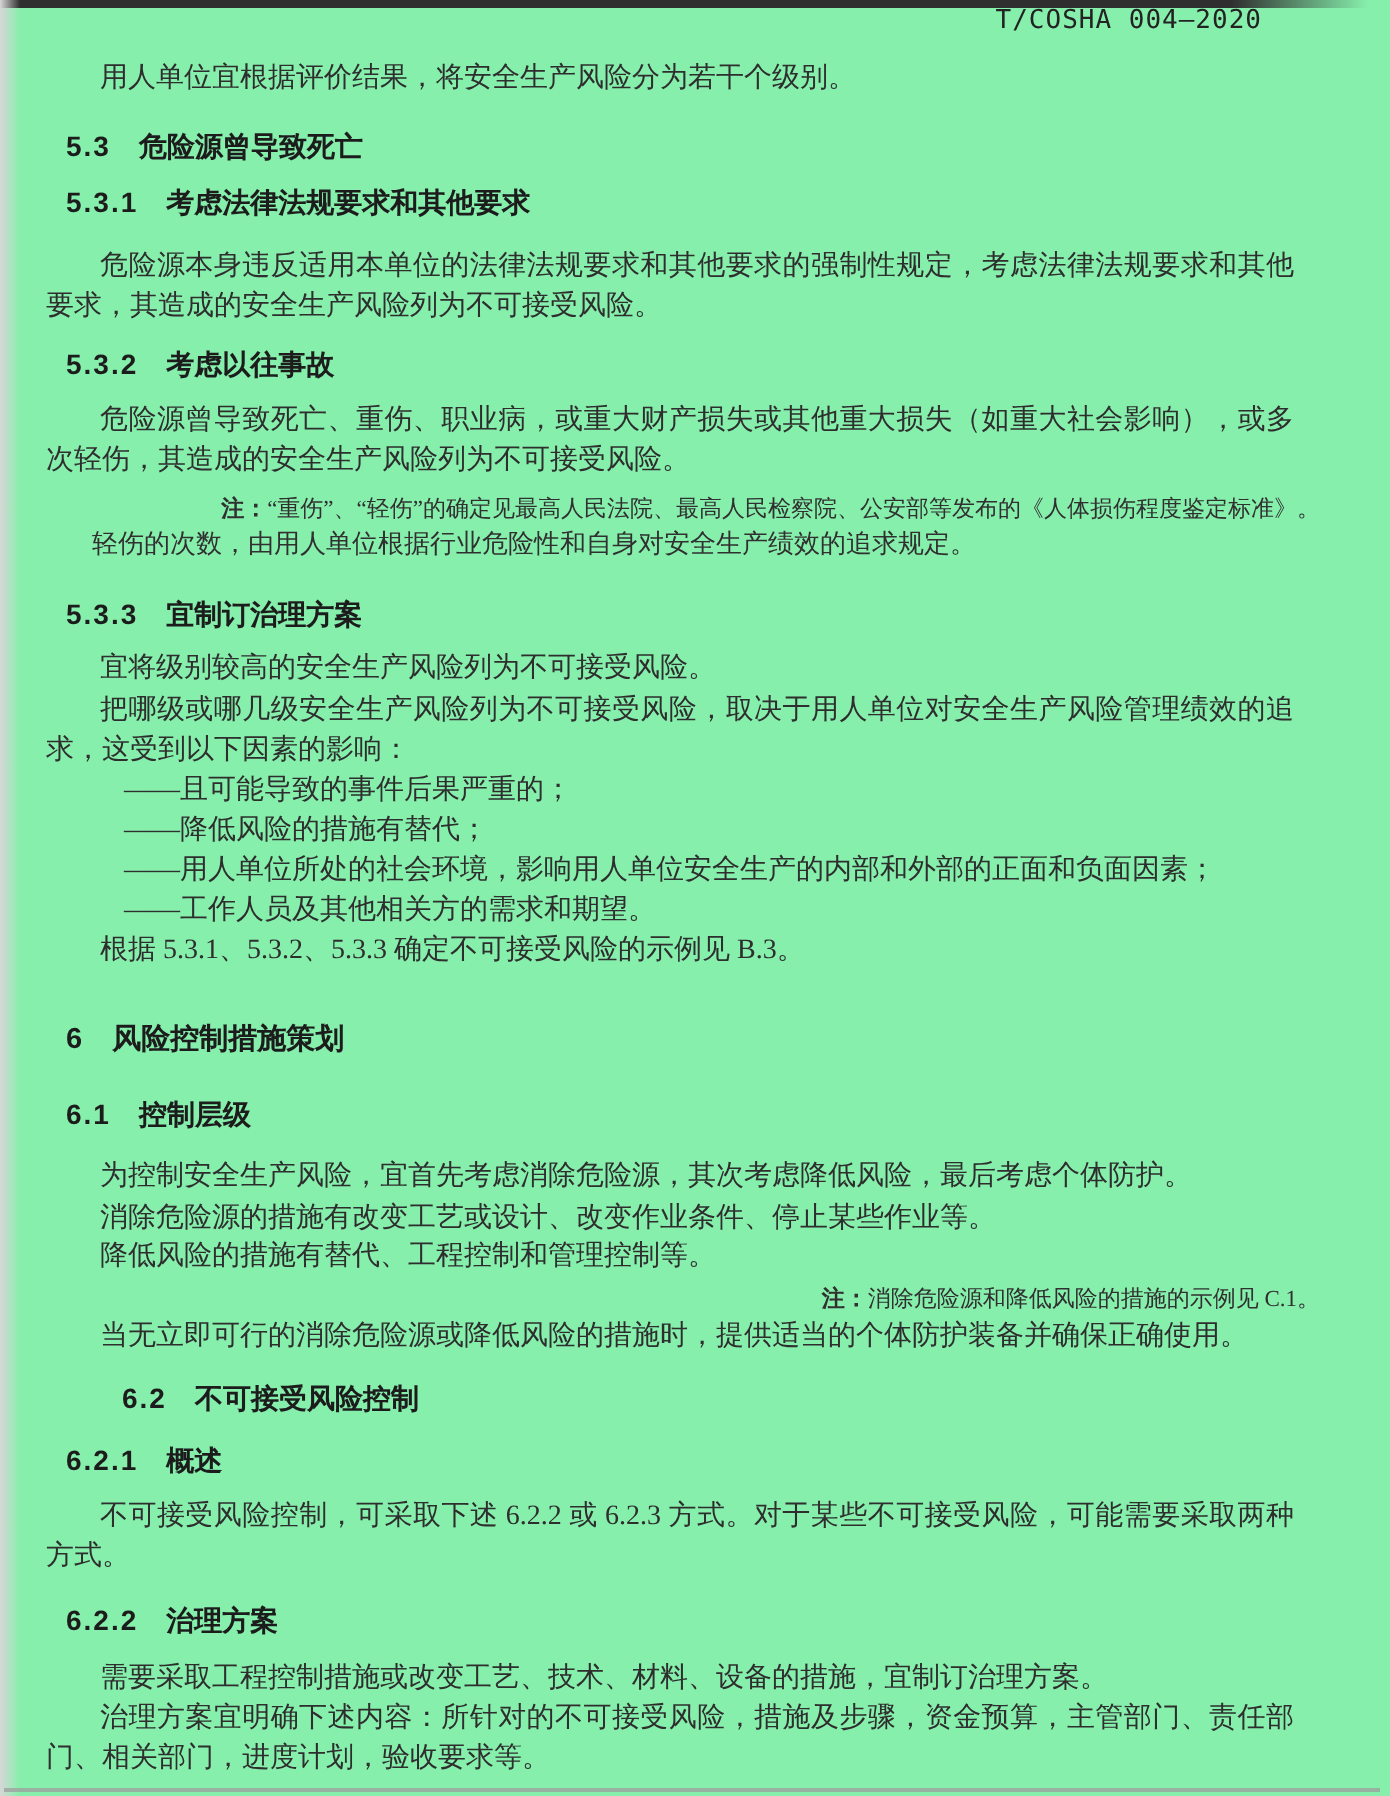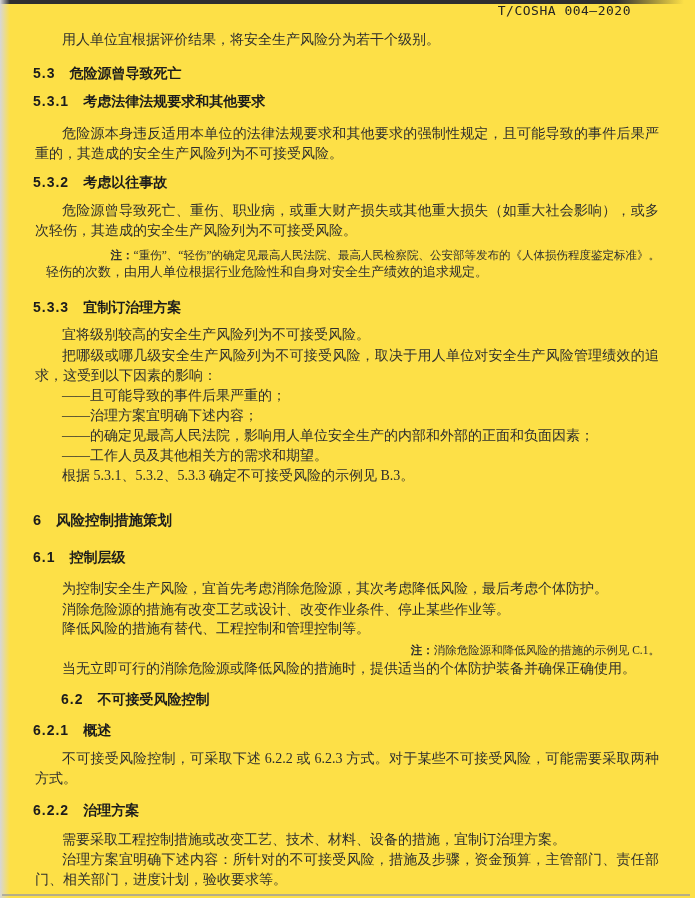--- a/index.html
+++ b/index.html
@@ -1,19 +1,19 @@
 <!DOCTYPE html>
 <html><head>
 <meta charset="utf-8">
 <style>
   html,body{margin:0;padding:0;background:#ffffff;}
   .page{
     position:relative;
     width:695px;height:898px;
-    background:#fde047;
+    background:#86efac;
     overflow:hidden;
     font-family:"Liberation Serif","DejaVu Serif",serif;
     color:#2e2e2e;
     -webkit-font-smoothing:antialiased;
   }
   
   .top-bar{
     position:absolute;top:0;left:0;height:4px;width:684px;
     background:linear-gradient(to right,#2f2f2f 90%,rgba(47,47,47,0));
   }
@@ -27,21 +27,21 @@
   }
   
   .header{
     position:absolute;top:4px;right:64px;
     font-family:"DejaVu Sans Mono","Liberation Mono",monospace;
     font-size:13px;line-height:14px;color:#232323;letter-spacing:.5px;
   }
   
   .content{position:absolute;inset:0;}
   .para{
-    position:absolute;left:35px;width:624px;
+    position:absolute;left:23px;width:624px;
     font-size:14px;line-height:20px;text-align:justify;
   }
   .indent{text-indent:27px;}
   .dash{
     position:absolute;left:62px;width:597px;
     font-size:14px;line-height:20px;
   }
   .h1,.h2,.h3{
     position:absolute;left:33px;width:626px;
     font-family:"Liberation Sans","DejaVu Sans",sans-serif;
@@ -72,31 +72,31 @@
   <div class="bottom-bar"></div>
 
   <div class="header">
     <span>T/COSHA 004—2020</span>
   </div>
 
   <div class="content" id="content">
       <div class="para indent" style="top: 30px;">用人单位宜根据评价结果，将安全生产风险分为若干个级别。</div>
       <div class="h2" style="top: 63px;"><span class="hnum">5.3</span><span class="htitle">危险源曾导致死亡</span></div>
       <div class="h3" style="top: 91px;"><span class="hnum">5.3.1</span><span class="htitle">考虑法律法规要求和其他要求</span></div>
-      <div class="para indent" style="top: 124px;">危险源本身违反适用本单位的法律法规要求和其他要求的强制性规定，且可能导致的事件后果严重的，其造成的安全生产风险列为不可接受风险。</div>
+      <div class="para indent" style="top: 124px;">危险源本身违反适用本单位的法律法规要求和其他要求的强制性规定，考虑法律法规要求和其他要求，其造成的安全生产风险列为不可接受风险。</div>
       <div class="h3" style="top: 172px;"><span class="hnum">5.3.2</span><span class="htitle">考虑以往事故</span></div>
       <div class="para indent" style="top: 201px;">危险源曾导致死亡、重伤、职业病，或重大财产损失或其他重大损失（如重大社会影响），或多次轻伤，其造成的安全生产风险列为不可接受风险。</div>
       <div class="note" style="top: 246px;"><span class="note-label">注：</span><span>“重伤”、“轻伤”的确定见最高人民法院、最高人民检察院、公安部等发布的《人体损伤程度鉴定标准》。</span></div>
       <div class="note-cont" style="top: 263px;">轻伤的次数，由用人单位根据行业危险性和自身对安全生产绩效的追求规定。</div>
       <div class="h3" style="top: 297px;"><span class="hnum">5.3.3</span><span class="htitle">宜制订治理方案</span></div>
       <div class="para indent" style="top: 325px;">宜将级别较高的安全生产风险列为不可接受风险。</div>
       <div class="para indent" style="top: 346px;">把哪级或哪几级安全生产风险列为不可接受风险，取决于用人单位对安全生产风险管理绩效的追求，这受到以下因素的影响：</div>
       <div class="dash" style="top: 386px;">——且可能导致的事件后果严重的；</div>
-      <div class="dash" style="top: 406px;">——治理方案宜明确下述内容；</div>
-      <div class="dash" style="top: 426px;">——的确定见最高人民法院，影响用人单位安全生产的内部和外部的正面和负面因素；</div>
+      <div class="dash" style="top: 406px;">——降低风险的措施有替代；</div>
+      <div class="dash" style="top: 426px;">——用人单位所处的社会环境，影响用人单位安全生产的内部和外部的正面和负面因素；</div>
       <div class="dash" style="top: 446px;">——工作人员及其他相关方的需求和期望。</div>
       <div class="para indent" style="top: 466px;">根据 5.3.1、5.3.2、5.3.3 确定不可接受风险的示例见 B.3。</div>
       <div class="h1" style="top: 510px;"><span class="hnum">6</span><span class="htitle">风险控制措施策划</span></div>
       <div class="h2" style="top: 547px;"><span class="hnum">6.1</span><span class="htitle">控制层级</span></div>
       <div class="para indent" style="top: 579px;">为控制安全生产风险，宜首先考虑消除危险源，其次考虑降低风险，最后考虑个体防护。</div>
       <div class="para indent" style="top: 600px;">消除危险源的措施有改变工艺或设计、改变作业条件、停止某些作业等。</div>
       <div class="para indent" style="top: 619px;">降低风险的措施有替代、工程控制和管理控制等。</div>
       <div class="note" style="top: 641px;"><span class="note-label">注：</span><span>消除危险源和降低风险的措施的示例见 C.1。</span></div>
       <div class="para indent" style="top: 659px;">当无立即可行的消除危险源或降低风险的措施时，提供适当的个体防护装备并确保正确使用。</div>
       <div class="h2" style="top: 689px; margin-left: 28px;"><span class="hnum">6.2</span><span class="htitle">不可接受风险控制</span></div>

